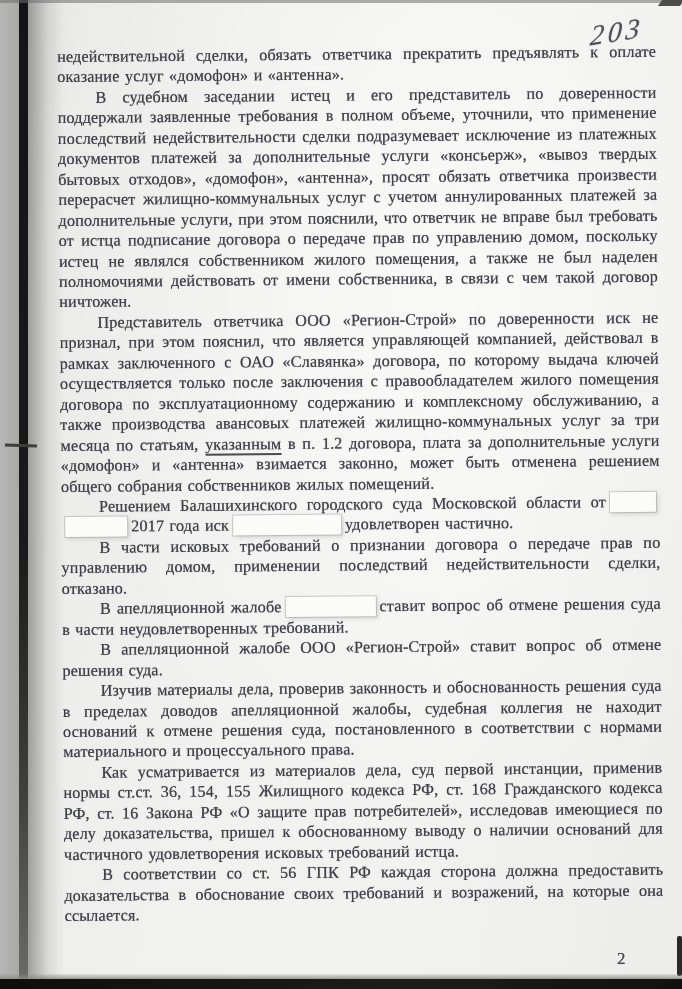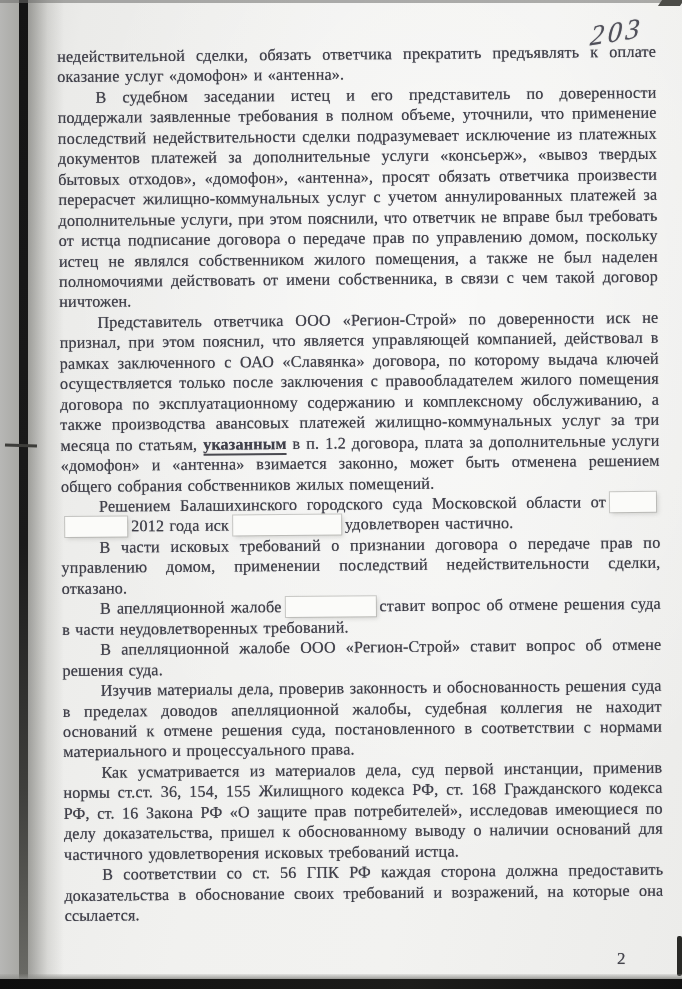--- a/index.html
+++ b/index.html
@@ -37,21 +37,21 @@
   
   .text-block {
     position:absolute; left:57px; top:47px; width:599px;
     transform:rotate(-0.5deg); transform-origin:left top;
     color:#40404a; font-size:16.2px; line-height:20.45px;
     text-align:justify; text-align-last:left; word-spacing:1.2px; letter-spacing:0.15px;
     text-shadow:0 0 0.7px rgba(64,64,74,0.75);
   }
   .text-block p { margin:0; }
   .text-block p.indent { text-indent:38px; }
-  .pen-underline { border-bottom:2px solid #4a4a50;font-weight:bold; }
+  .pen-underline { border-bottom:2px solid #4a4a50; }
   .redact {
     display:inline-block; height:20px; vertical-align:-5px; margin:0 4px;
     background:#fbfbf9;
     box-shadow:0 0 0 1px rgba(150,150,146,0.45), 2px 2px 4px rgba(120,120,116,0.28);
   }
 
   
   .page-number {
     position:absolute; left:617px; top:949px;
     font-size:17px; color:#45454d; text-shadow:0 0 0.7px rgba(64,64,74,0.7);
@@ -70,21 +70,21 @@
   <div class="right-sliver"></div>
   <div class="bottom-gray"></div>
   <div class="bottom-band"></div>
 
   <div class="handwritten">203</div>
 
   <div class="text-block" id="paragraphs">
       <p><span>недействительной сделки, обязать ответчика прекратить предъявлять к оплате оказание услуг «домофон» и «антенна».</span></p>
       <p class="indent"><span>В судебном заседании истец и его представитель по доверенности поддержали заявленные требования в полном объеме, уточнили, что применение последствий недействительности сделки подразумевает исключение из платежных документов платежей за дополнительные услуги «консьерж», «вывоз твердых бытовых отходов», «домофон», «антенна», просят обязать ответчика произвести перерасчет жилищно-коммунальных услуг с учетом аннулированных платежей за дополнительные услуги, при этом пояснили, что ответчик не вправе был требовать от истца подписание договора о передаче прав по управлению домом, поскольку истец не являлся собственником жилого помещения, а также не был наделен полномочиями действовать от имени собственника, в связи с чем такой договор ничтожен.</span></p>
       <p class="indent"><span>Представитель ответчика ООО «Регион-Строй» по доверенности иск не признал, при этом пояснил, что является управляющей компанией, действовал в рамках заключенного с ОАО «Славянка» договора, по которому выдача ключей осуществляется только после заключения с правообладателем жилого помещения договора по эксплуатационному содержанию и комплексному обслуживанию, а также производства авансовых платежей жилищно-коммунальных услуг за три месяца по статьям, </span><span class="pen-underline">указанным</span><span> в п. 1.2 договора, плата за дополнительные услуги «домофон» и «антенна» взимается законно, может быть отменена решением общего собрания собственников жилых помещений.</span></p>
-      <p class="indent"><span>Решением Балашихинского городского суда Московской области от</span><span class="redact" style="width: 46px;"></span><span class="redact" style="width: 62px;"></span><span>2012 года иск</span><span class="redact" style="width: 108px;"></span><span>удовлетворен частично.</span></p>
+      <p class="indent"><span>Решением Балашихинского городского суда Московской области от</span><span class="redact" style="width: 46px;"></span><span class="redact" style="width: 62px;"></span><span>2017 года иск</span><span class="redact" style="width: 108px;"></span><span>удовлетворен частично.</span></p>
       <p class="indent"><span>В части исковых требований о признании договора о передаче прав по управлению домом, применении последствий недействительности сделки, отказано.</span></p>
       <p class="indent"><span>В апелляционной жалобе</span><span class="redact" style="width: 90px;"></span><span>ставит вопрос об отмене решения суда в части неудовлетворенных требований.</span></p>
       <p class="indent"><span>В апелляционной жалобе ООО «Регион-Строй» ставит вопрос об отмене решения суда.</span></p>
       <p class="indent"><span>Изучив материалы дела, проверив законность и обоснованность решения суда в пределах доводов апелляционной жалобы, судебная коллегия не находит оснований к отмене решения суда, постановленного в соответствии с нормами материального и процессуального права.</span></p>
       <p class="indent"><span>Как усматривается из материалов дела, суд первой инстанции, применив нормы ст.ст. 36, 154, 155 Жилищного кодекса РФ, ст. 168 Гражданского кодекса РФ, ст. 16 Закона РФ «О защите прав потребителей», исследовав имеющиеся по делу доказательства, пришел к обоснованному выводу о наличии оснований для частичного удовлетворения исковых требований истца.</span></p>
       <p class="indent"><span>В соответствии со ст. 56 ГПК РФ каждая сторона должна предоставить доказательства в обоснование своих требований и возражений, на которые она ссылается.</span></p>
     </div>
 
   <div class="page-number">2</div>
 </div>

